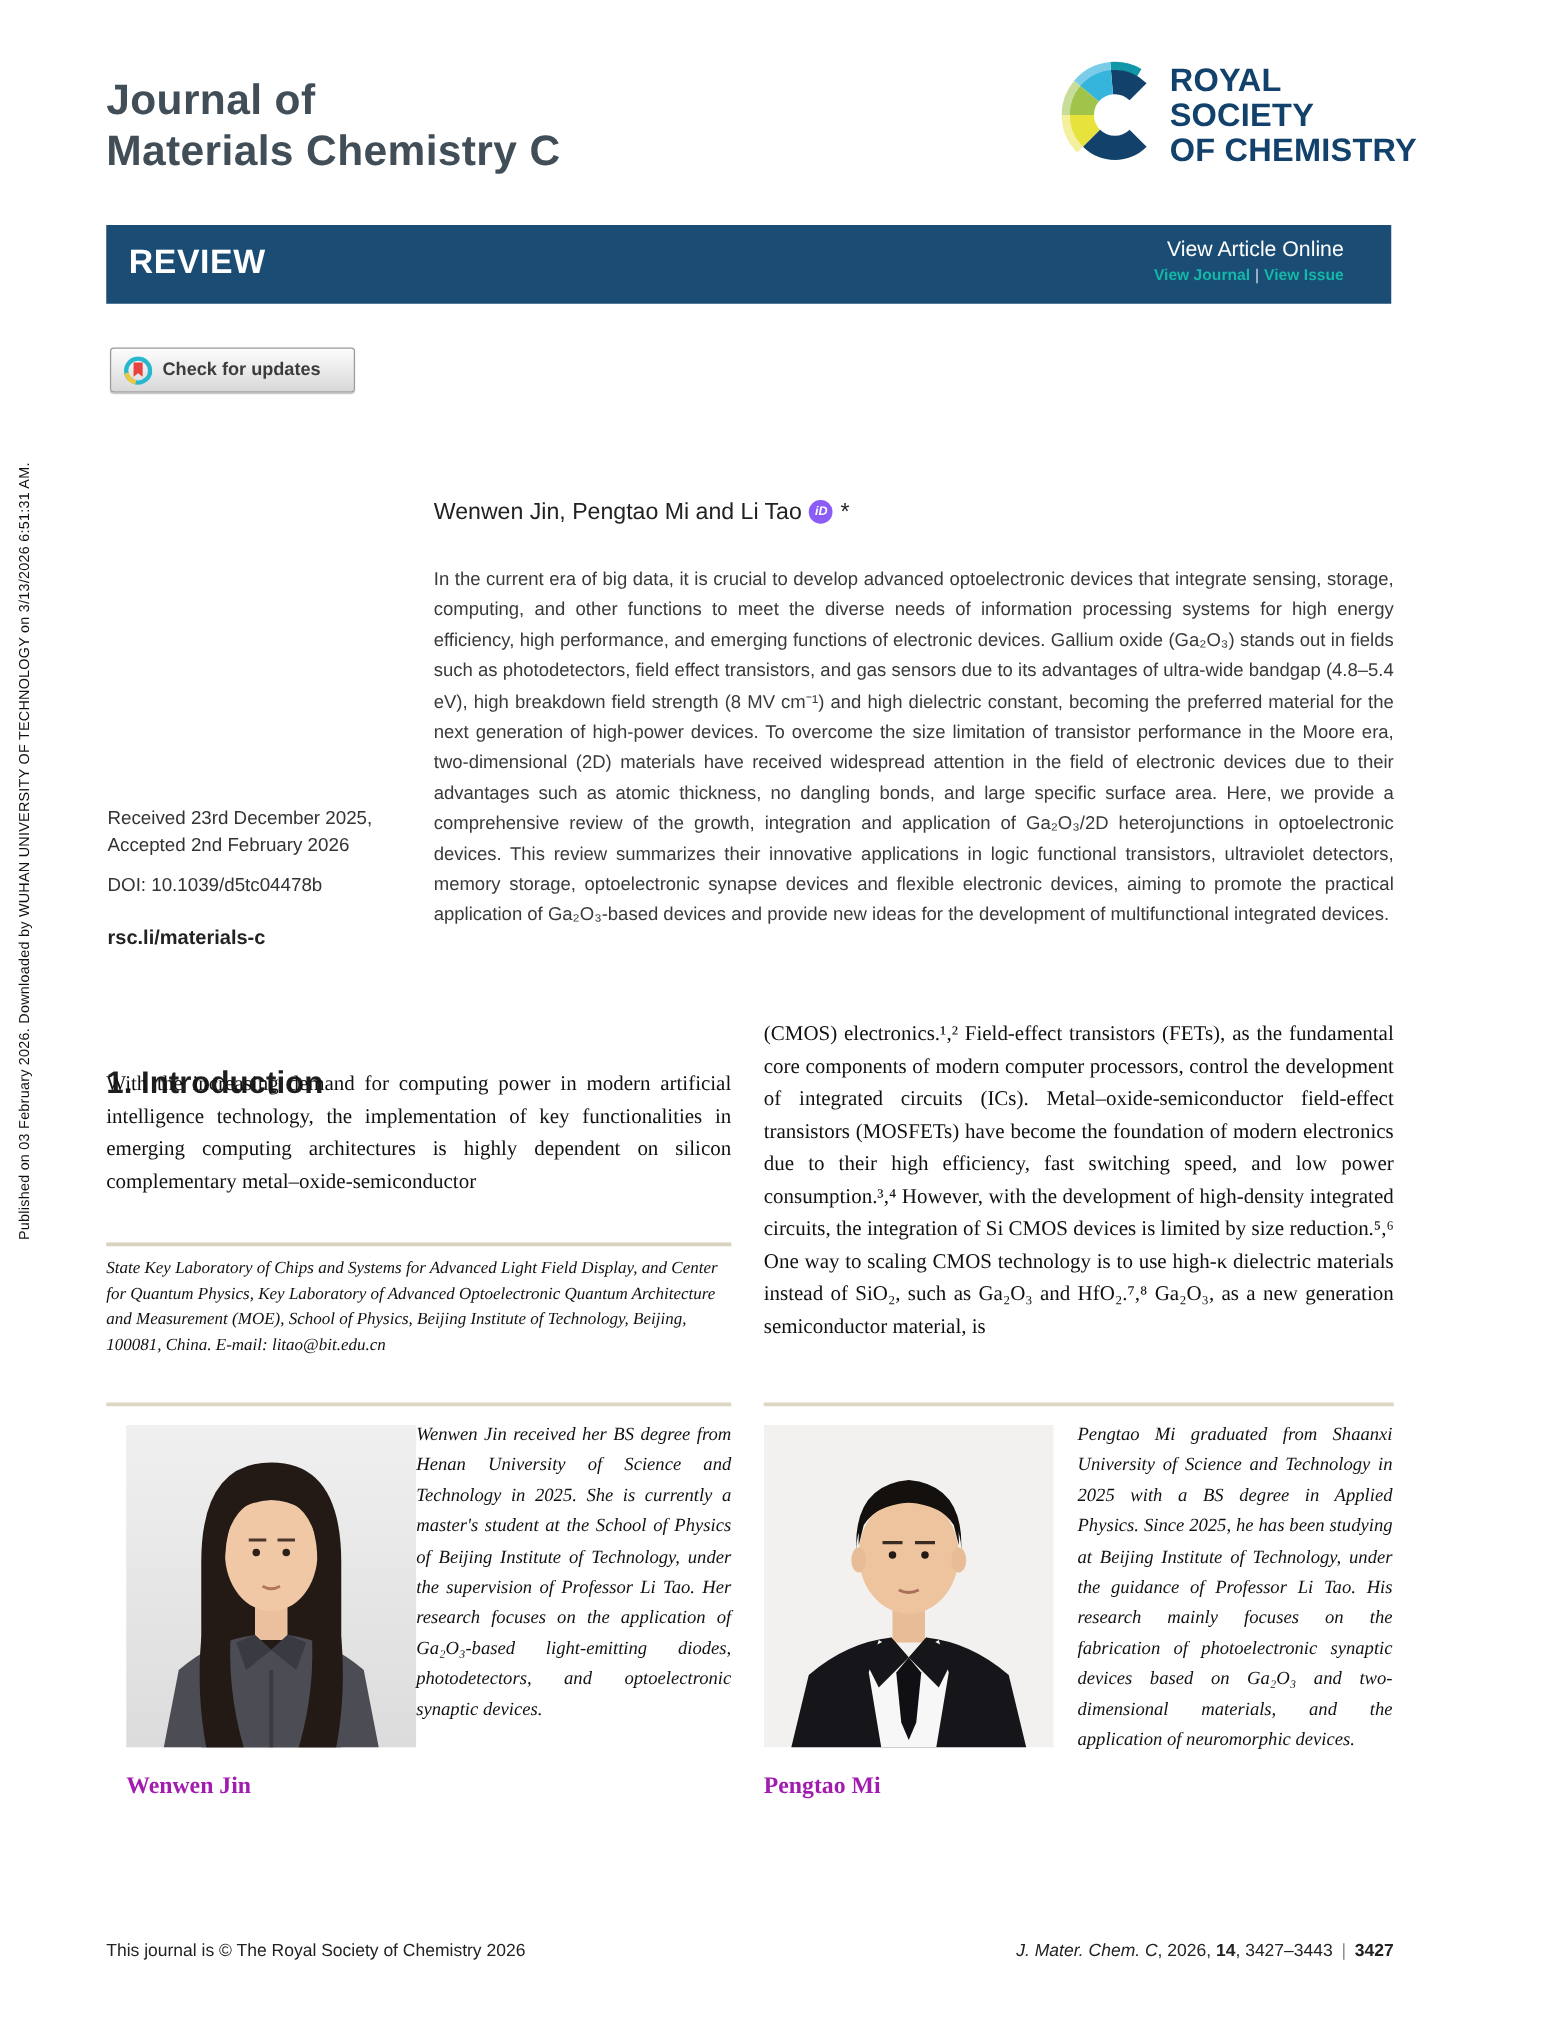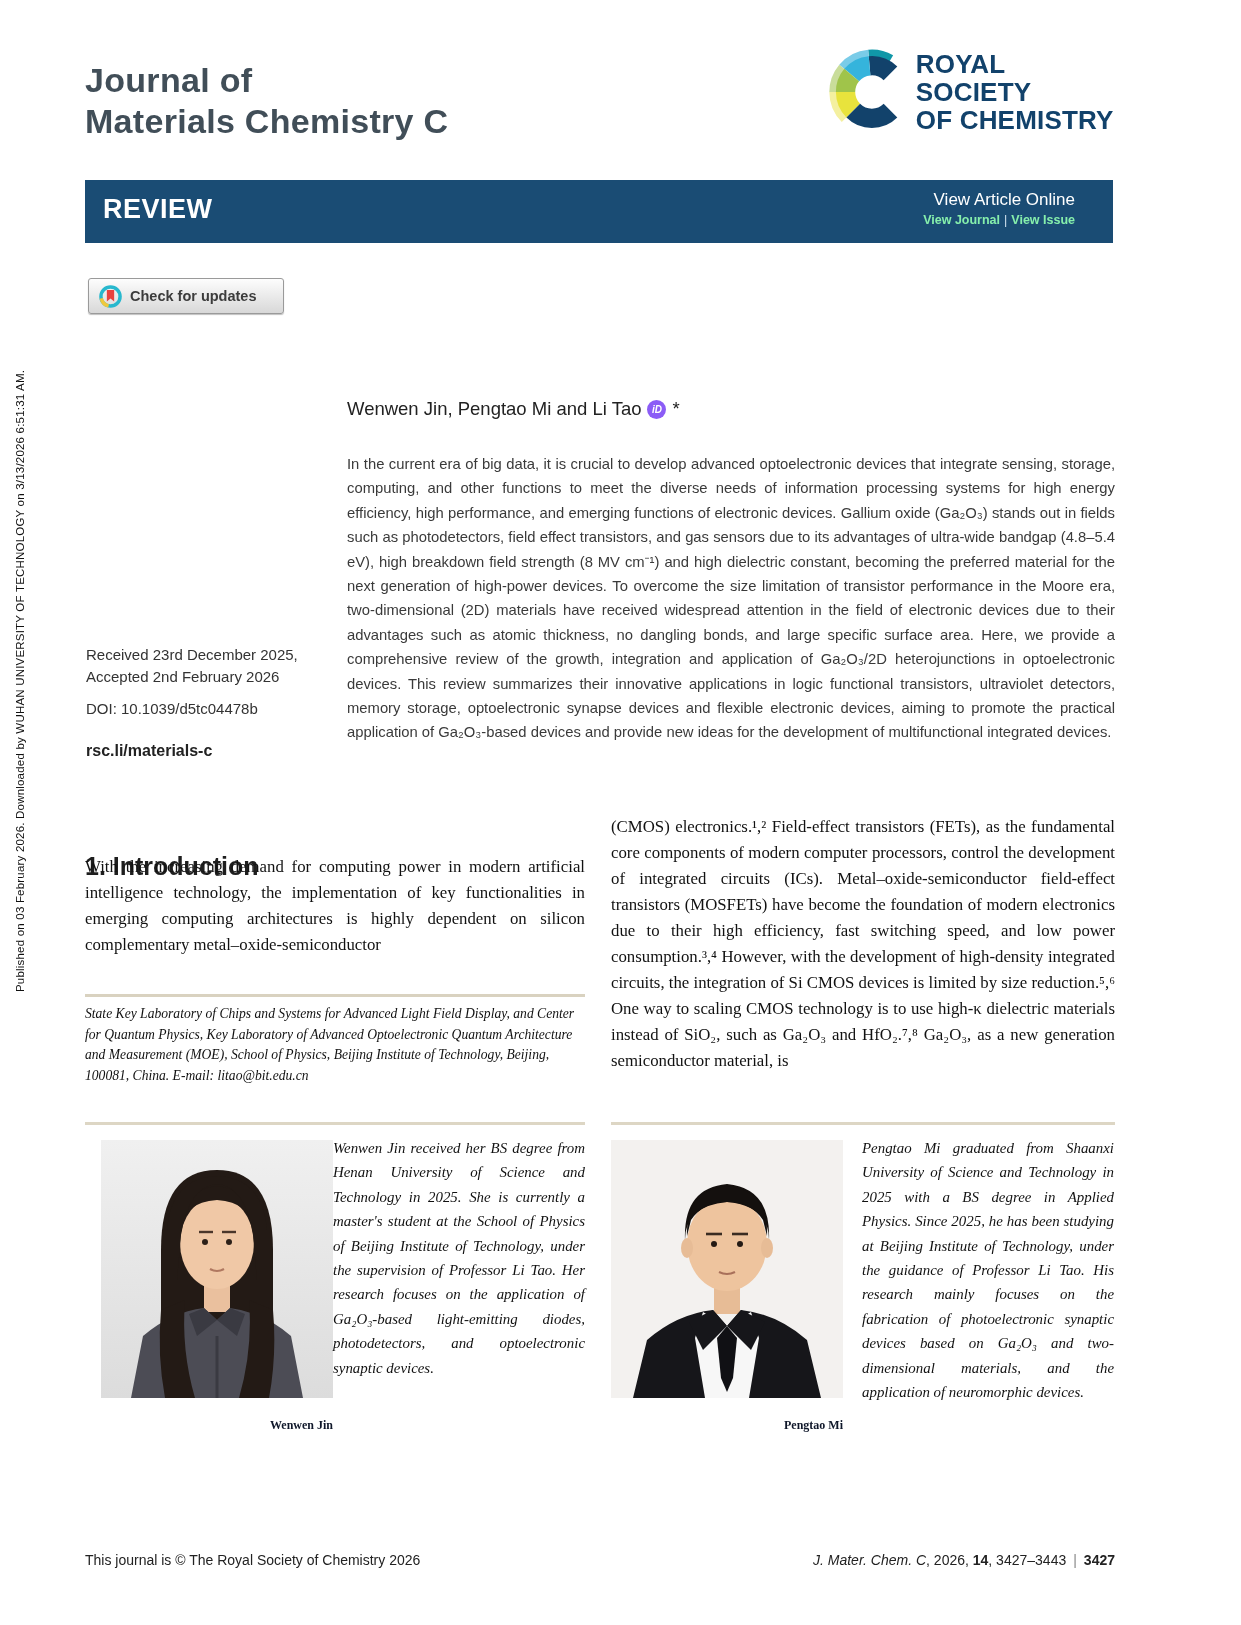--- a/index.html
+++ b/index.html
@@ -8,33 +8,33 @@
   .page { position:relative; width:1241px; height:1625px; background:#fff; overflow:hidden; }
 
   
   .side-note { position:absolute; left:14px; top:992px; width:815px;
     transform:rotate(-90deg); transform-origin:0 0;
     font-size:11.5px; color:#111; letter-spacing:.2px; white-space:nowrap; }
 
   
   .masthead-title { position:absolute; left:85px; top:60px;
     font-size:34px; line-height:41px; font-weight:700; color:#414e58; letter-spacing:.3px; }
-  .rsc-logo { position:absolute; left:828px; top:42px; width:290px; height:100px; display:flex; align-items:center; gap:0;justify-content:flex-end; }
+  .rsc-logo { position:absolute; left:848px; top:42px; width:290px; height:100px; display:flex; align-items:center; gap:0;justify-content:flex-end; }
   .rsc-logo svg { width:92px; height:92px; }
   .rsc-text { color:#12426b; font-weight:700; font-size:26px; line-height:28px; letter-spacing:.2px; }
   .rsc-text .light { font-weight:600; }
   .rsc-text .heavy { font-weight:800; }
 
   
   .banner { position:absolute; left:85px; top:180px; width:1028px; height:63px; background:#1a4c74; color:#fff; }
   .banner-label { position:absolute; left:18px; top:14px; font-size:27px; font-weight:700; letter-spacing:.5px; }
   .banner-right { position:absolute; right:38px; top:10px; text-align:right; }
   .view-article { font-size:17px; color:#fff; text-decoration:none; display:block; }
   .view-links { font-size:12.5px; font-weight:700; margin-top:3px; }
-  .view-links a { color:#86efac; text-decoration:none; }
+  .view-links a { color:#14b8a6; text-decoration:none; }
   .view-links .sep { color:#cfe0ee; padding:0 4px; font-weight:400; }
 
   
   .check-btn { position:absolute; left:88px; top:278px; width:196px; height:36px;
     background:linear-gradient(#fdfdfd,#d8d8d8); border:1px solid #9a9a9a; border-radius:3px;
     display:flex; align-items:center; gap:8px; padding:0 10px; cursor:pointer;
     box-shadow:0 1px 1px rgba(0,0,0,.25); }
   .check-btn .label { font-size:14.5px; font-weight:700; color:#3c3c3c; }
   .cite-block { position:absolute; left:86px; top:340px; width:218px; font-size:15px; color:#333; line-height:22px; }
   .cite-block .jrnl { font-style:italic; }
@@ -64,22 +64,22 @@
     font-size:13.6px; line-height:20.5px; font-style:italic; color:#111; }
 
   
   .bio-rule { position:absolute; top:1122px; height:3px; background:#ddd6c4; }
   .bio-rule.b1 { left:85px; width:500px; }
   .bio-rule.b2 { left:611px; width:504px; }
   .bio-photo { position:absolute; top:1140px; width:232px; height:258px; }
   .bio-photo svg { width:100%; height:100%; display:block; }
   .bio-photo.p1 { left:101px; }
   .bio-photo.p2 { left:611px; }
-  .bio-caption { position:absolute; top:1418px; width:232px; text-align:right;
-    font-family:"Liberation Serif", serif; font-weight:700; font-size:12px; color:#0f172a; }
+  .bio-caption { position:absolute; top:1418px; width:232px; text-align:left;
+    font-family:"Liberation Serif", serif; font-weight:700; font-size:19px; color:#a21caf; }
   .bio-caption.c1 { left:101px; }
   .bio-caption.c2 { left:611px; }
   .bio-text { position:absolute; top:1136px; width:252px;
     font-family:"Liberation Serif", serif; font-style:italic;
     font-size:14.9px; line-height:24.4px; text-align:justify; color:#111; }
   .bio-text.t1 { left:333px; }
   .bio-text.t2 { left:862px; }
 
   
   .footer-left { position:absolute; left:85px; top:1552px; font-size:14px; color:#222; }

